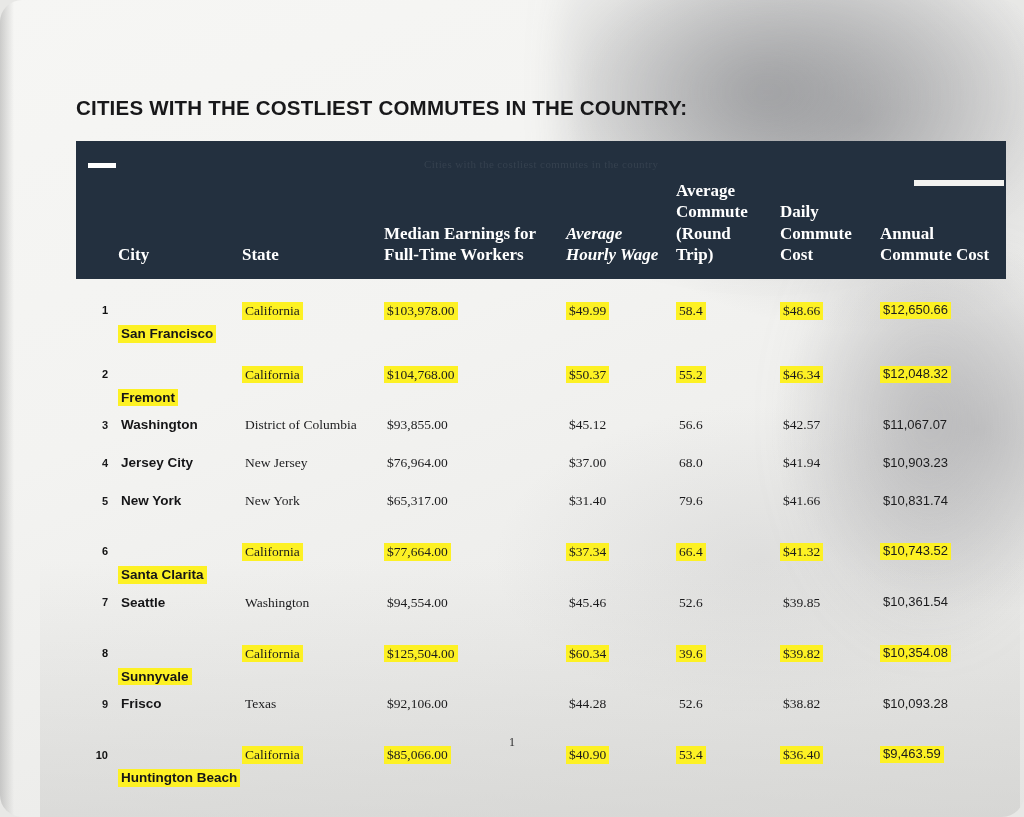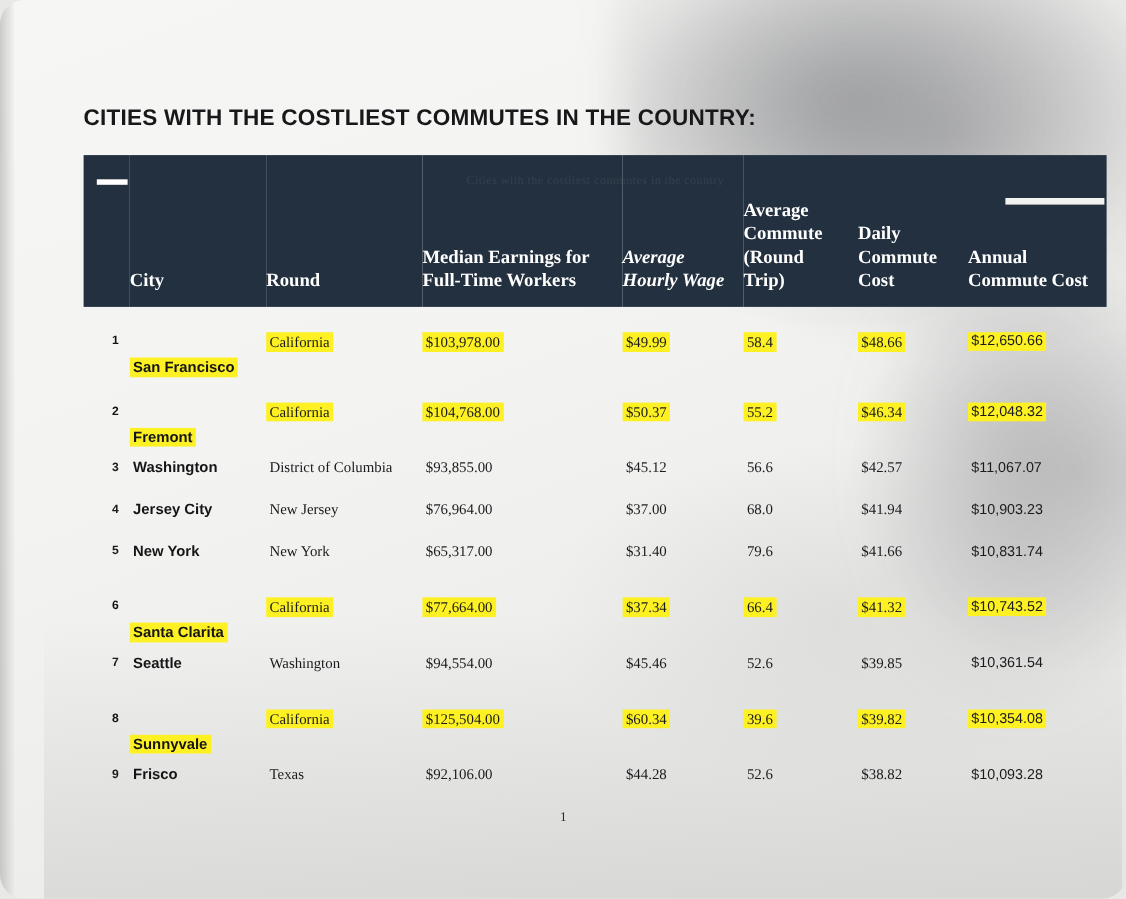--- a/index.html
+++ b/index.html
@@ -197,21 +197,21 @@
   <div class="shade-bottom"></div>
   <div class="edge-left"></div>
 
   <div class="doc-title">CITIES WITH THE COSTLIEST COMMUTES IN THE COUNTRY:</div>
 
   <table class="commute">
     <thead>
       <tr class="head-row">
         <th class="col-rank"><span class="hcell"></span></th>
         <th class="col-city"><span class="hcell">City</span></th>
-        <th class="col-state"><span class="hcell">Round</span></th>
+        <th class="col-state"><span class="hcell">State</span></th>
         <th class="col-earn"><span class="hcell">Median Earnings for Full-Time Workers</span></th>
         <th class="col-wage"><span class="hcell">Average Hourly Wage</span></th>
         <th class="col-commute"><span class="hcell">Average Commute (Round Trip)</span></th>
         <th class="col-daily"><span class="hcell">Daily Commute Cost</span></th>
         <th class="col-annual"><span class="hcell">Annual Commute Cost</span></th>
       </tr>
     </thead>
     <tbody>
 
       <tr class="hl">
@@ -306,20 +306,30 @@
         <td class="rank">9</td>
         <td class="city"><span class="cellv">Frisco</span></td>
         <td class="state"><span class="cellv">Texas</span></td>
         <td class="earn"><span class="cellv">$92,106.00</span></td>
         <td class="wage"><span class="cellv">$44.28</span></td>
         <td class="commute"><span class="cellv">52.6</span></td>
         <td class="daily"><span class="cellv">$38.82</span></td>
         <td class="annual"><span class="cellv">$10,093.28</span></td>
       </tr>
 
+      <tr class="hl">
+        <td class="rank">10</td>
+        <td class="city two-line"><span class="cellv">Huntington Beach</span></td>
+        <td class="state"><span class="cellv">California</span></td>
+        <td class="earn"><span class="cellv">$85,066.00</span></td>
+        <td class="wage"><span class="cellv">$40.90</span></td>
+        <td class="commute"><span class="cellv">53.4</span></td>
+        <td class="daily"><span class="cellv">$36.40</span></td>
+        <td class="annual"><span class="cellv">$9,463.59</span></td>
+      </tr>
 
 
     </tbody>
   </table>
 
   <div class="head-tick-left"></div>
   <div class="head-tick-right"></div>
   <div class="head-ghost">Cities with the costliest commutes in the country</div>
 
   <div class="page-number">1</div>

